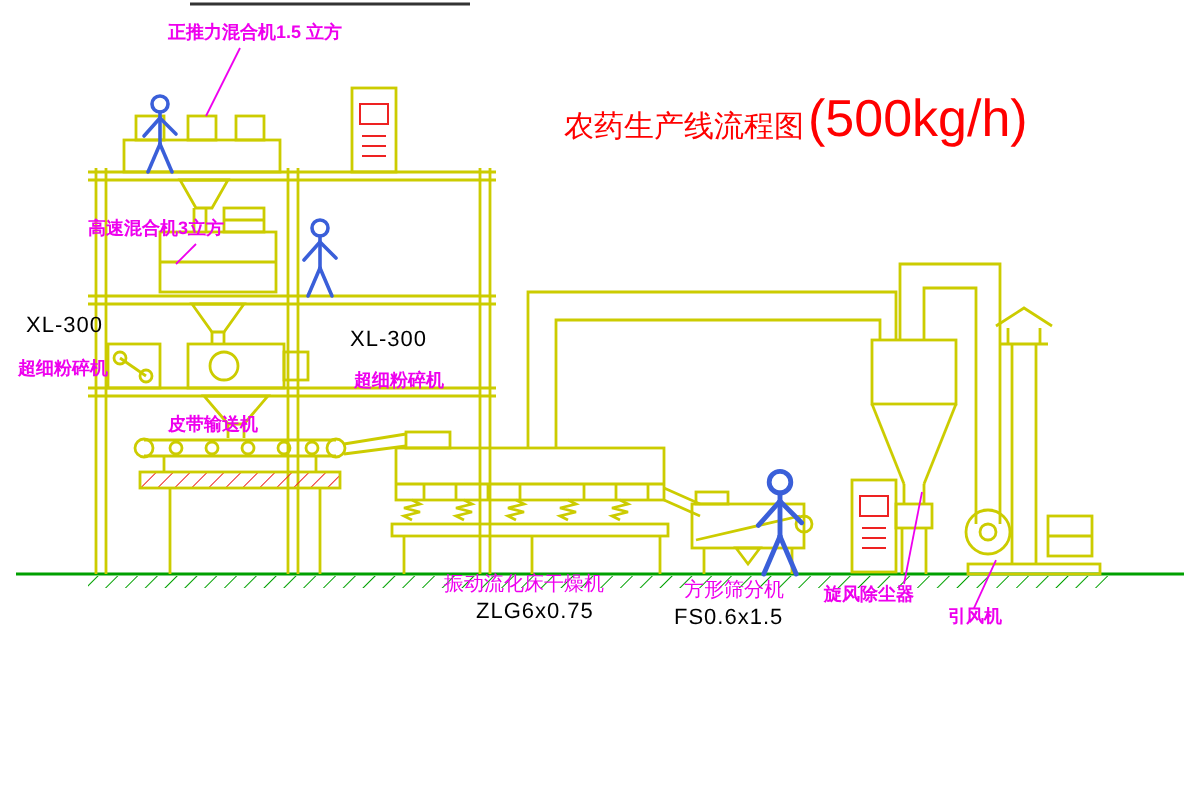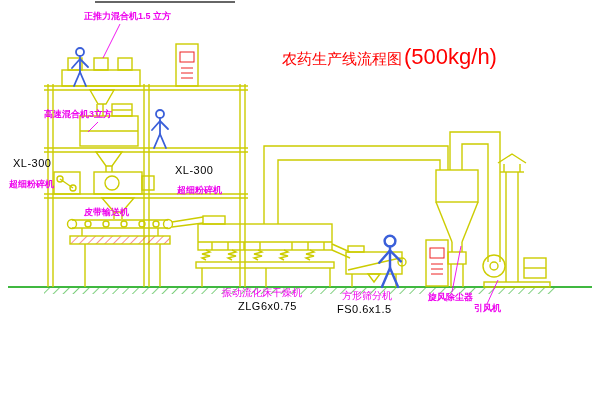--- a/index.html
+++ b/index.html
@@ -4,21 +4,21 @@
 <style>
   html,body{margin:0;padding:0;background:#ffffff;font-family:"Liberation Sans",sans-serif;}
   .stage{position:relative;width:600px;height:403px;background:#ffffff;overflow:hidden;}
   .stage svg{position:absolute;left:0;top:0;}
   .lbl{position:absolute;white-space:nowrap;line-height:1.05;}
   .m{color:#ee00ee;font-size:9px;font-weight:bold;}
   .m2{color:#ee00ee;font-size:10px;}
   .y{color:#000000;font-size:11px;letter-spacing:.5px;}
   .title{position:absolute;left:282px;top:44px;color:#ff0000;white-space:nowrap;}
   .title .t1{font-size:15px;}
-  .title .cap{font-size:22px;margin-left:2px;}
+  .title .cap{font-size:26px;margin-left:2px;}
 </style>
 </head>
 <body>
 
 <div class="stage">
 
 <svg width="600" height="403" viewBox="0 0 600 403">
   <defs>
     <pattern id="hatchRed" width="6" height="6" patternUnits="userSpaceOnUse" patternTransform="rotate(45)">
       <line x1="0" y1="0" x2="0" y2="6" stroke="#ee2222" stroke-width="1"></line>
@@ -221,16 +221,16 @@
 <div class="lbl m" style="left:44px;top:110px">高速混合机3立方</div>
 <div class="lbl y" style="left:13px;top:158px">XL-300</div>
 <div class="lbl m" style="left:9px;top:180px">超细粉碎机</div>
 <div class="lbl y" style="left:175px;top:165px">XL-300</div>
 <div class="lbl m" style="left:177px;top:186px">超细粉碎机</div>
 <div class="lbl m" style="left:84px;top:208px">皮带输送机</div>
 <div class="lbl m2" style="left:222px;top:288px">振动流化床干燥机</div>
 <div class="lbl y" style="left:238px;top:301px">ZLG6x0.75</div>
 <div class="lbl m2" style="left:342px;top:291px">方形筛分机</div>
 <div class="lbl y" style="left:337px;top:304px">FS0.6x1.5</div>
-<div class="lbl m" style="left:428px;top:293px">旋风除尘器</div>
+<div class="lbl m" style="left:412px;top:293px">旋风除尘器</div>
 <div class="lbl m" style="left:474px;top:304px">引风机</div>
 
 </div>
 
 </body></html>

